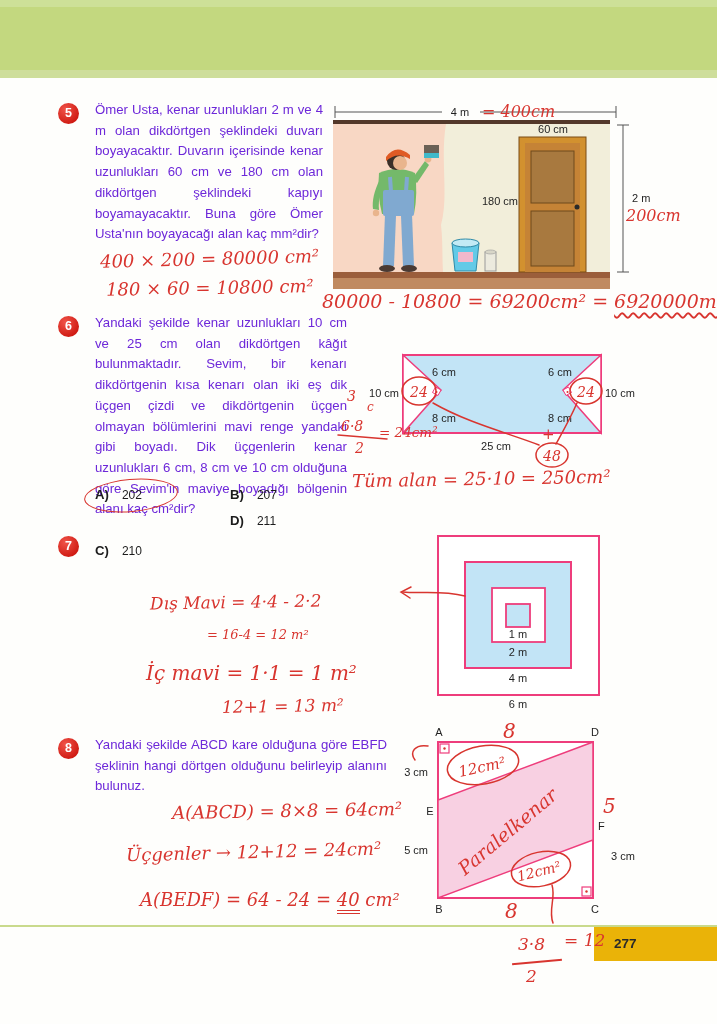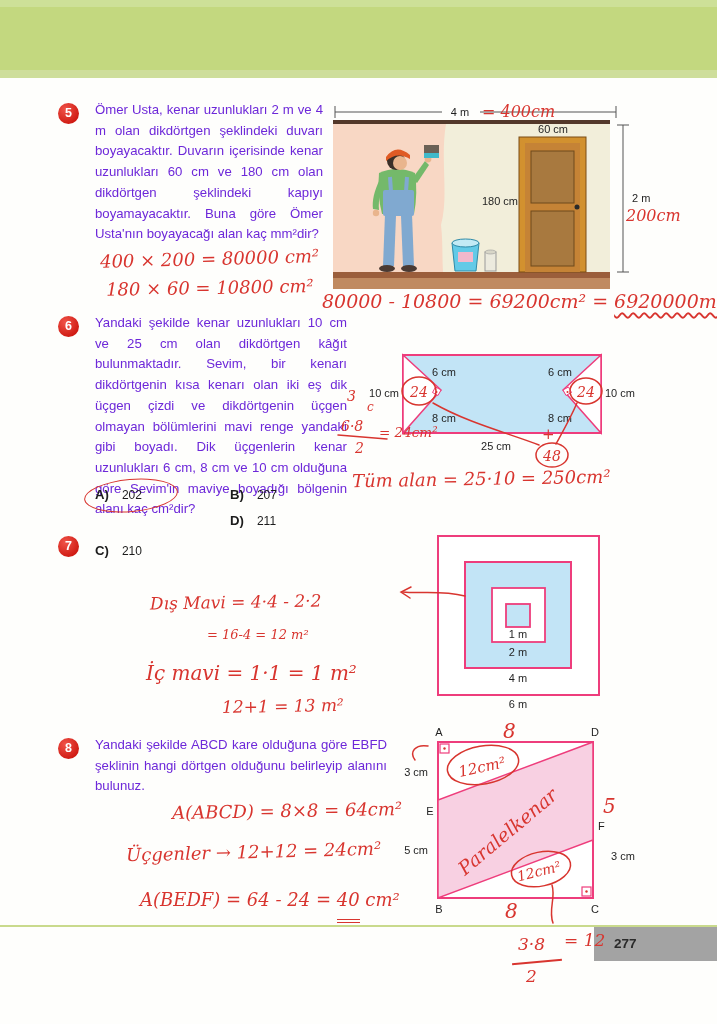--- a/index.html
+++ b/index.html
@@ -7,29 +7,29 @@
         font-family:"Liberation Sans",sans-serif;}
   .abs{position:absolute;}
   .header-band{left:0;top:0;width:717px;height:78px;
         background:linear-gradient(#cde098 0 7px,#c3d87f 7px 70px,#cede9b 70px 78px);}
   .badge{width:21px;height:21px;border-radius:50%;
         background:radial-gradient(circle at 35% 30%,#f05349,#cf1a12 75%);
         color:#fff;font:700 12.5px/21px "Liberation Sans",sans-serif;text-align:center;}
   .ptext{font-size:13.2px;line-height:20.7px;color:#6d28d9;text-align:justify;}
   .hw{font-family:"DejaVu Serif",serif;font-style:italic;color:#d8352f;white-space:nowrap;}
   .wavy{text-decoration:underline wavy #d8352f;text-decoration-thickness:1.5px;text-underline-offset:4px;}
-  .dbl{border-bottom:4px double #d8352f;padding-bottom:9px;}
+  .dbl{border-bottom:4px double #d8352f;padding-bottom:0;}
   .opt-letter{font-weight:700;font-size:13.2px;color:#1c1c1c;margin-right:13px;}
   .opt-value{font-size:12px;color:#1c1c1c;}
   .circle-a{border:1.6px solid #d8352f;border-radius:50%;transform:rotate(-5deg);}
   .fl{fill:#1f1f1f;font-family:"Liberation Sans",sans-serif;font-size:11px;}
   .rk{stroke:#d8352f;fill:none;stroke-width:1.5;stroke-linecap:round;}
   .rtext{fill:#d8352f;font-family:"DejaVu Serif",serif;font-style:italic;}
   .footer-line{left:0;top:925px;width:717px;height:2px;background:#c9da8c;}
-  .page-box{left:594px;top:927px;width:123px;height:34px;background:#a3a3a3;}
+  .page-box{left:594px;top:927px;width:123px;height:34px;background:#eab308;}
   .page-num{padding-left:20px;font:700 13.5px/34px "Liberation Sans",sans-serif;color:#2a2a2a;}
   .redbar{background:#d8352f;height:2px;}
 </style>
 </head>
 <body>
 
 <div class="page">
 
   <div class="abs header-band"></div>
 

